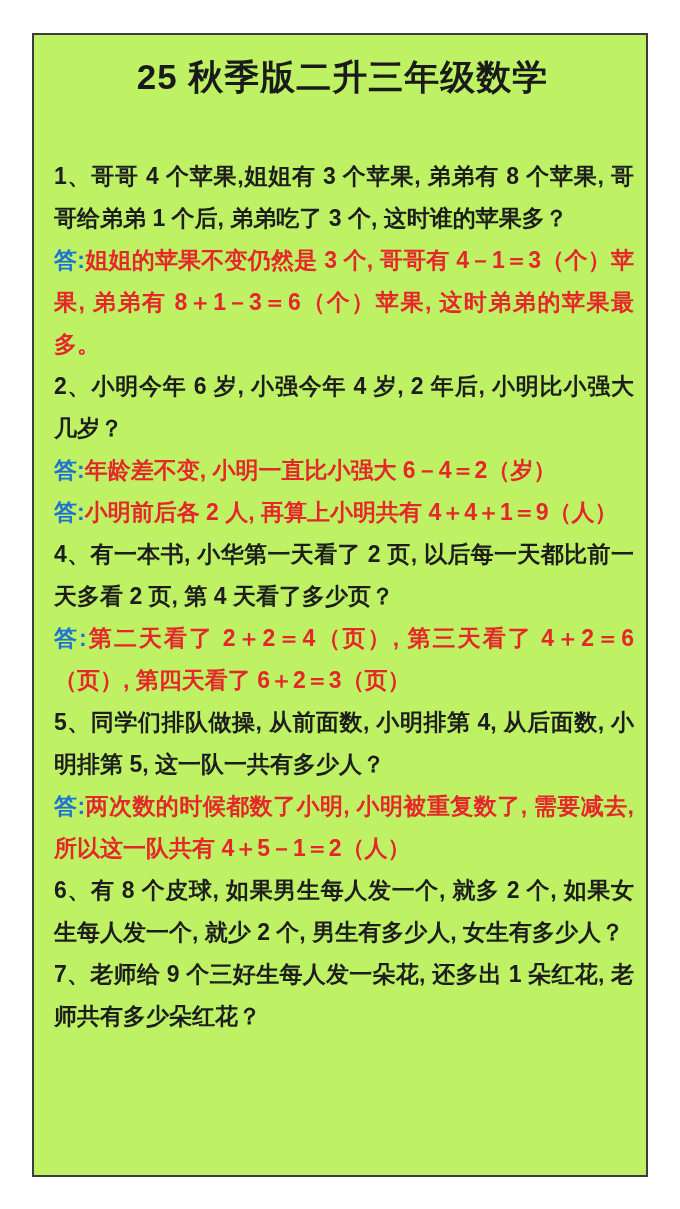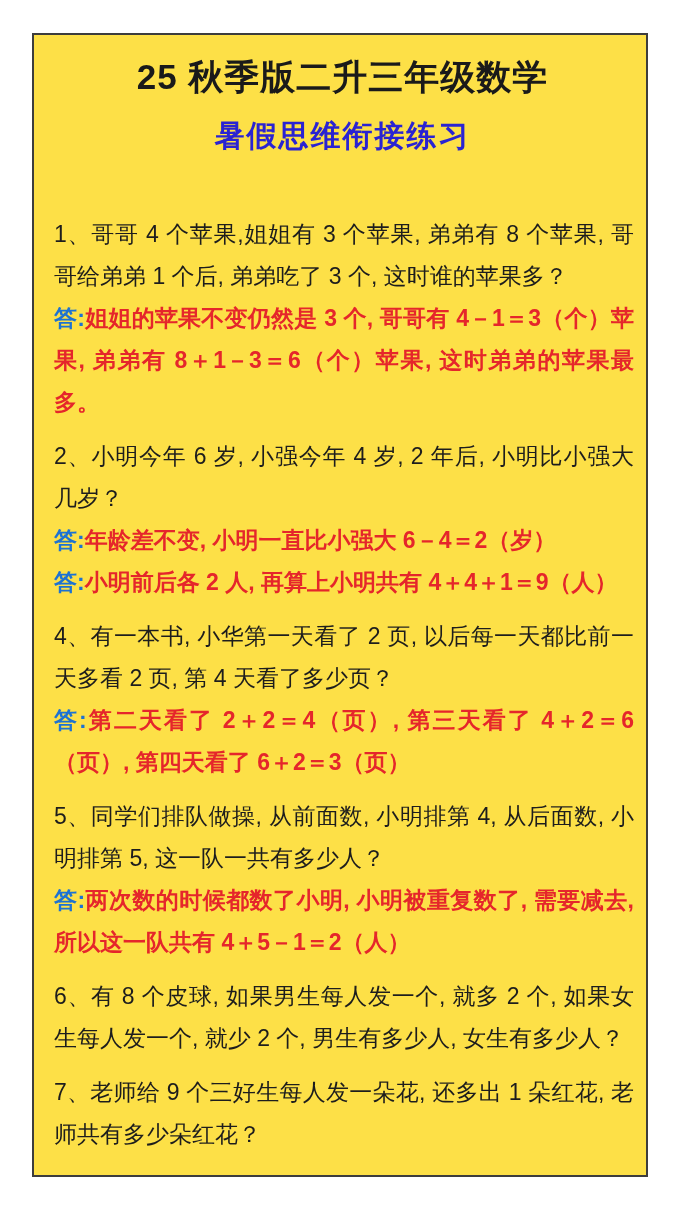--- a/index.html
+++ b/index.html
@@ -14,21 +14,21 @@
     font-family: "Liberation Sans", sans-serif;
   }
   .page-frame {
     position: absolute;
     left: 32px;
     top: 33px;
     width: 616px;
     height: 1144px;
     border: 2px solid #3d3d3d;
     box-sizing: border-box;
-    background: #fde047;
+    background: #bef264;
     overflow: hidden;
   }
   .content {
     padding: 20px 15px 0 20px;
   }
   .doc-title {
     text-align: center;
     font-size: 35px;
     line-height: 44px;
     font-weight: 700;
@@ -50,40 +50,38 @@
     font-size: 23px;
     line-height: 42px;
     color: #1d1d1d;
     text-align: justify;
   }
   .block {
     margin: 0;
   }
   .block.question {
     color: #1d1d1d;
-    font-weight: 400;
-    margin-top: 12px;
+    font-weight: 700;
   }
   .block.answer .answer-label,
   .block.answer .answer-colon {
     color: #1d72d2;
     font-weight: 700;
   }
   .block.answer .answer-text {
     color: #e5262b;
     font-weight: 700;
   }
 </style>
 </head>
 <body>
 
 <div class="page-frame">
   <div class="content">
     <div class="doc-title">25 秋季版二升三年级数学</div>
-    <div class="doc-subtitle">暑假思维衔接练习</div>
     <div class="worksheet-body">
         <p class="block question">1、哥哥 4 个苹果,姐姐有 3 个苹果, 弟弟有 8 个苹果, 哥哥给弟弟 1 个后, 弟弟吃了 3 个, 这时谁的苹果多？</p>
         <p class="block answer"><span class="answer-label">答</span><span class="answer-colon">:</span><span class="answer-text">姐姐的苹果不变仍然是 3 个, 哥哥有 4－1＝3（个）苹果, 弟弟有 8＋1－3＝6（个）苹果, 这时弟弟的苹果最多。</span></p>
         <p class="block question">2、小明今年 6 岁, 小强今年 4 岁, 2 年后, 小明比小强大几岁？</p>
         <p class="block answer"><span class="answer-label">答</span><span class="answer-colon">:</span><span class="answer-text">年龄差不变, 小明一直比小强大 6－4＝2（岁）</span></p>
         <p class="block answer"><span class="answer-label">答</span><span class="answer-colon">:</span><span class="answer-text">小明前后各 2 人, 再算上小明共有 4＋4＋1＝9（人）</span></p>
         <p class="block question">4、有一本书, 小华第一天看了 2 页, 以后每一天都比前一天多看 2 页, 第 4 天看了多少页？</p>
         <p class="block answer"><span class="answer-label">答</span><span class="answer-colon">:</span><span class="answer-text">第二天看了 2＋2＝4（页）, 第三天看了 4＋2＝6（页）, 第四天看了 6＋2＝3（页）</span></p>
         <p class="block question">5、同学们排队做操, 从前面数, 小明排第 4, 从后面数, 小明排第 5, 这一队一共有多少人？</p>
         <p class="block answer"><span class="answer-label">答</span><span class="answer-colon">:</span><span class="answer-text">两次数的时候都数了小明, 小明被重复数了, 需要减去, 所以这一队共有 4＋5－1＝2（人）</span></p>

